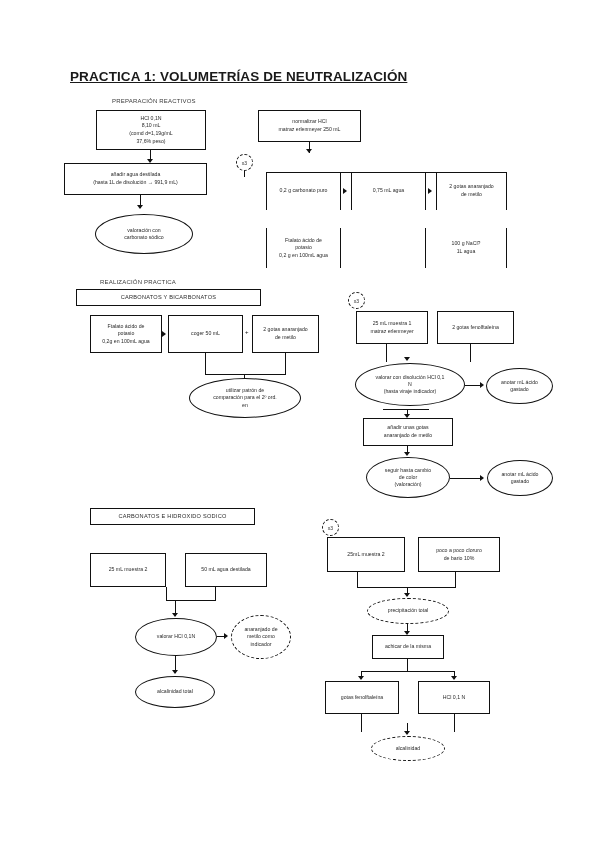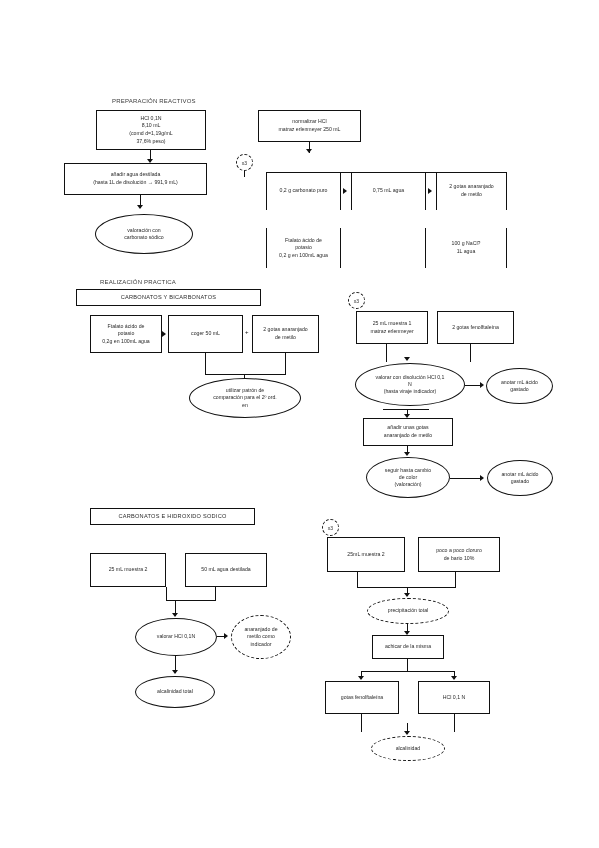--- a/index.html
+++ b/index.html
@@ -111,20 +111,21 @@
     position: absolute;
     font-size: 6px;
     color: #111;
   }
 </style>
 </head>
 <body>
 
 <div id="page">
 
+  <div class="title">PRACTICA 1: VOLUMETRÍAS DE NEUTRALIZACIÓN</div>
 
   <div class="section-label" style="left:112px; top:98px;">PREPARACIÓN REACTIVOS</div>
 
   <div class="box" style="left:96px; top:110px; width:110px; height:40px;">HCl 0,1N<br>8,10 mL<br>(comd d=1,19g/mL<br>37,6% peso)</div>
   <div class="ln v" style="left:150px; top:150px; height:12px;"></div>
   <div class="arrow-d" style="left:147px; top:159px;"></div>
 
   <div class="box" style="left:64px; top:163px; width:143px; height:32px;">añadir agua destilada<br>(hasta 1L de disolución → 991,9 mL)</div>
   <div class="ln v" style="left:140px; top:195px; height:13px;"></div>
   <div class="arrow-d" style="left:137px; top:205px;"></div>

